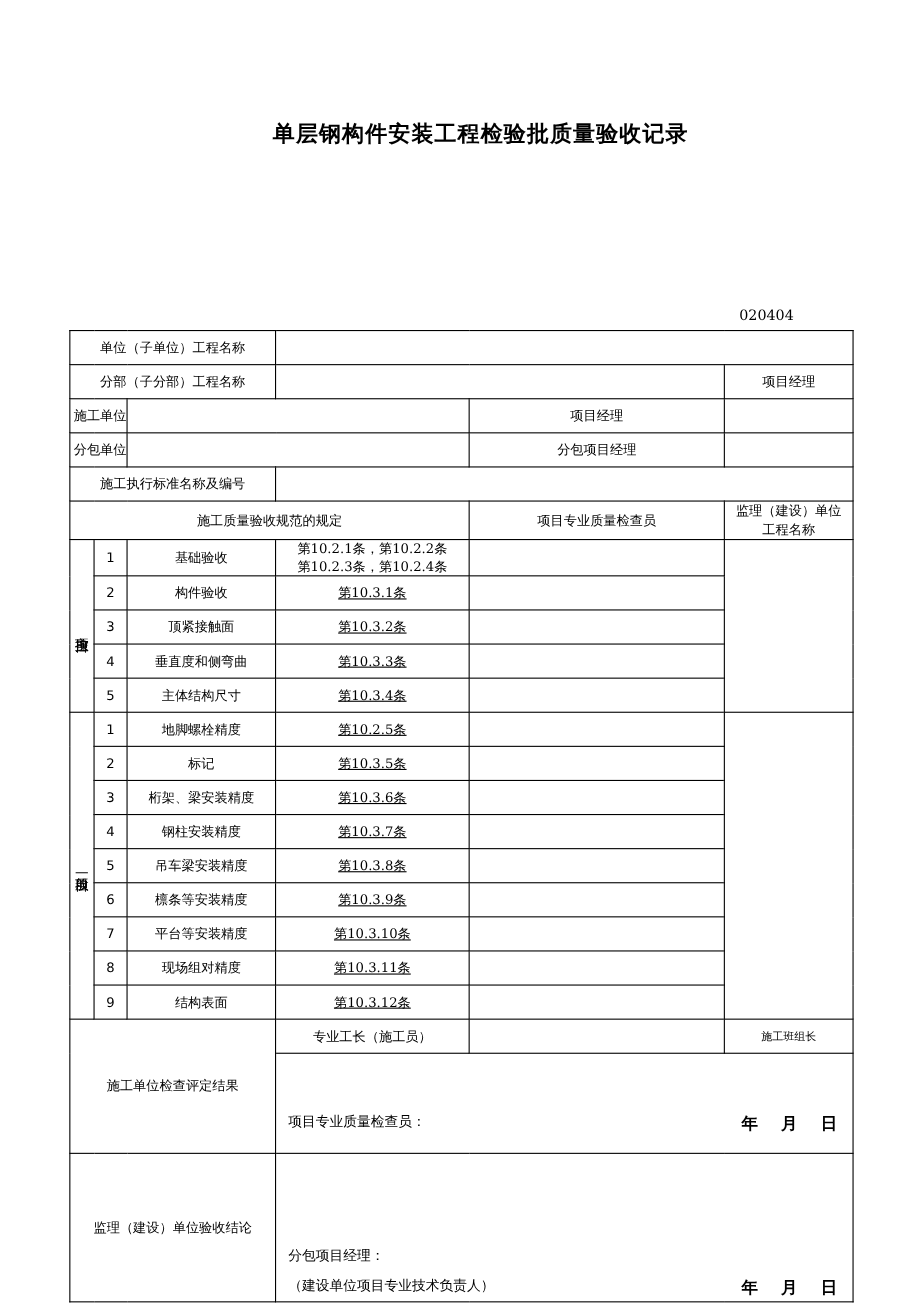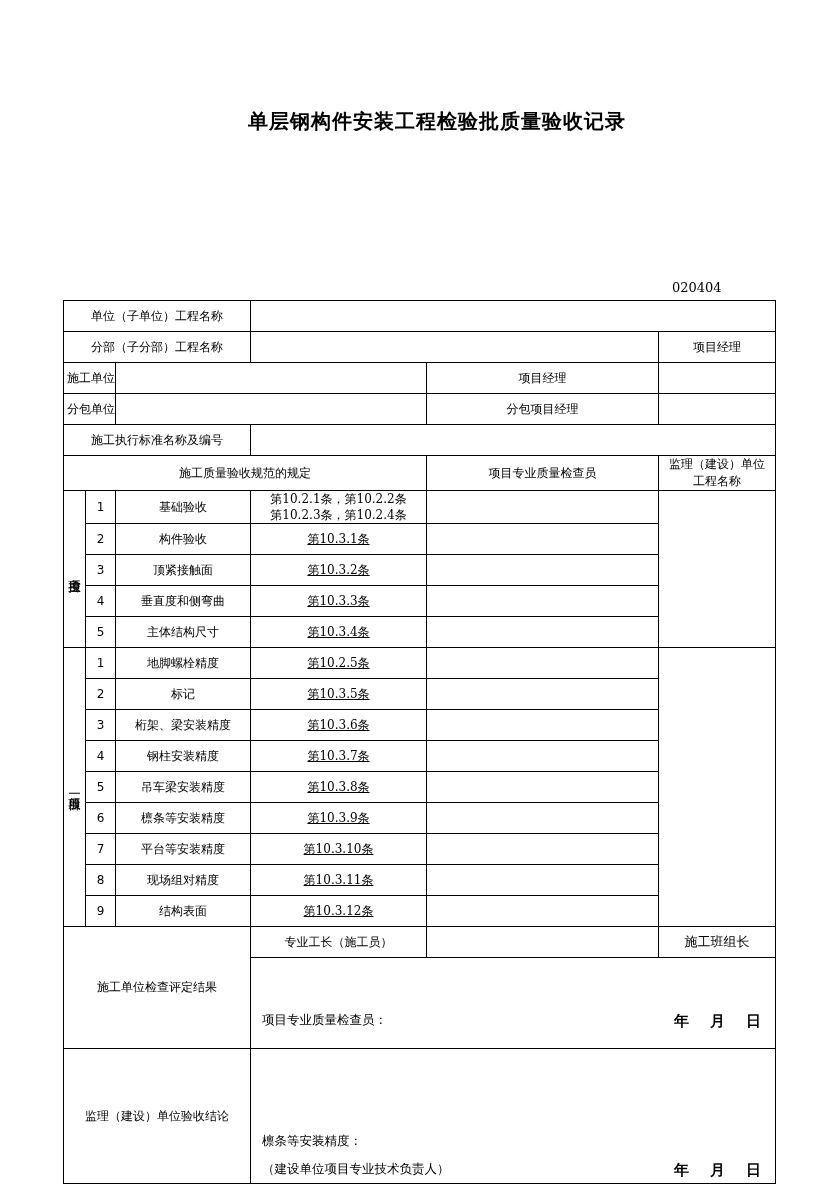--- a/index.html
+++ b/index.html
@@ -266,36 +266,36 @@
       <td>9</td>
       <td class="lefttext">结构表面</td>
       <td class="clause">第10.3.12条</td>
       <td class="blankcell"></td>
     </tr>
 
     <tr>
       <td colspan="3" rowspan="2" class="result-label">施工单位检查评定结果</td>
       <td class="lbl">专业工长（施工员）</td>
       <td class="blankcell"></td>
-      <td class="lbl" style="font-size:13px">施工班组长</td>
+      <td class="lbl" style="font-size:10px">施工班组长</td>
     </tr>
     <tr>
       <td colspan="3" class="sig-area" style="height:90px">
         <div class="sig-inner">
           <div class="sig-line" style="top:54px">项目专业质量检查员：</div>
           <div class="date-line" style="top:54px">年　月　日</div>
         </div>
       </td>
     </tr>
 
     <tr>
       <td colspan="3" class="result-label" style="height:134px">监理（建设）单位验收结论</td>
       <td colspan="3" class="sig-area">
         <div class="sig-inner" style="height:134px">
-          <div class="sig-line" style="top:84px">檩条等安装精度：</div>
+          <div class="sig-line" style="top:84px">分包项目经理：</div>
           <div class="sig-line" style="top:112px">（建设单位项目专业技术负责人）</div>
           <div class="date-line" style="top:112px">年　月　日</div>
         </div>
       </td>
     </tr>
   </tbody>
     </table>
 
 </div>
 

